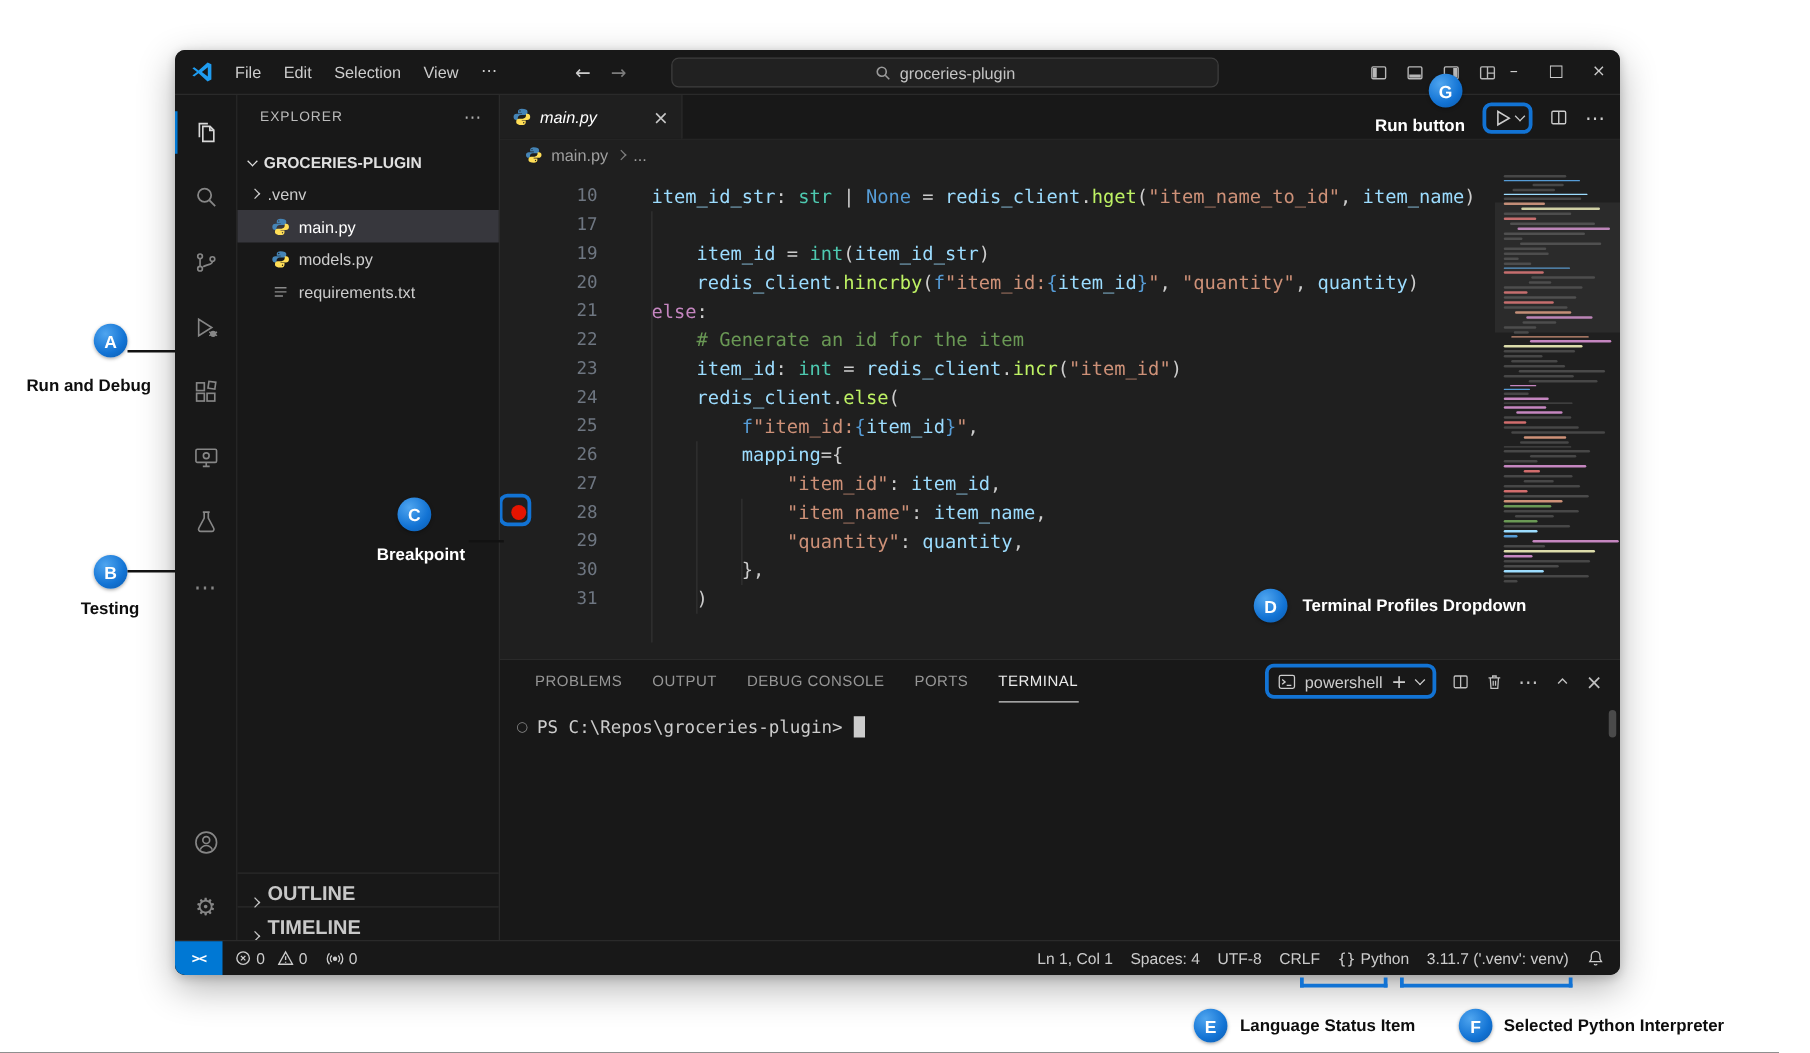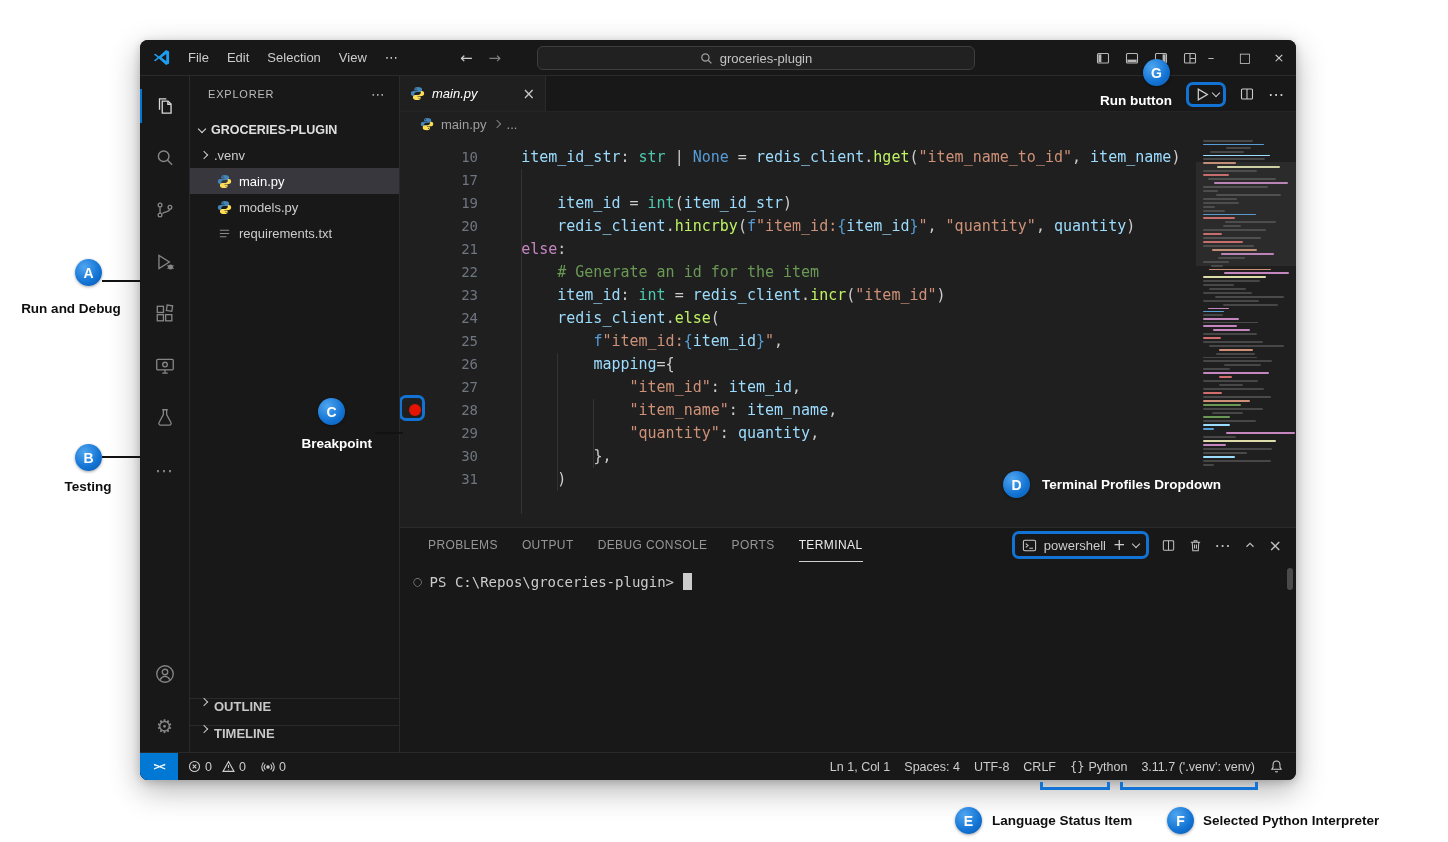--- a/index.html
+++ b/index.html
@@ -49,22 +49,22 @@
   .sidebar { width:210px; background:#181818; border-right:1px solid #2a2a2a; display:flex; flex-direction:column;
     color:#cccccc; }
   .sb-header { flex:0 0 36px; display:flex; align-items:center; padding:0 14px 0 18px;gap:12px; }
   .sb-title { flex:1; font-size:11px; letter-spacing:.8px; color:#bcbcbc; }
   .sb-ellipsis { color:#b0b0b0; font-size:14px; }
   .sb-tree { flex:1; padding-top:6px; font-size:13px; }
   .sb-root { height:24px; display:flex; align-items:center; gap:6px; padding-left:9px; font-weight:bold; font-size:12.5px; color:#e0e0e0; }
   .sb-row { height:26px; display:flex; align-items:center; gap:7px; padding-left:27px; color:#cccccc; }
   .sb-row.with-chev { padding-left:11px; }
   .sb-row.selected { background:#37373d; color:#ffffff; }
-  .sb-section { flex:0 0 27px; border-top:1px solid #2a2a2a; display:flex; align-items:flex-start; gap:7px; padding-left:11px;
-    font-weight:bold; font-size:13px; color:#c8c8c8; }
+  .sb-section { flex:0 0 27px; border-top:1px solid #2a2a2a; display:flex; align-items:flex-end; gap:7px; padding-left:11px;
+    font-weight:bold; font-size:16px; color:#c8c8c8; }
 
   .chev { display:inline-block; width:6px; height:6px; border-right:1.4px solid currentColor; border-bottom:1.4px solid currentColor; flex:0 0 auto; }
   .chev.down { transform:rotate(45deg); margin-top:-3px; }
   .chev.right { transform:rotate(-45deg); }
 
   
   .editorgroup { flex:1; min-width:0; display:flex; flex-direction:column; background:#1f1f1f; }
   .tabbar { flex:0 0 36px; background:#181818; display:flex; position:relative; border-bottom:1px solid #242424; }
   .tab { width:146px; background:#1f1f1f; border-right:1px solid #2a2a2a; display:flex; align-items:center; gap:7px; padding:0 10px; }
   .tab-label { flex:1; font-size:13px; font-style:italic; color:#ffffff; }

